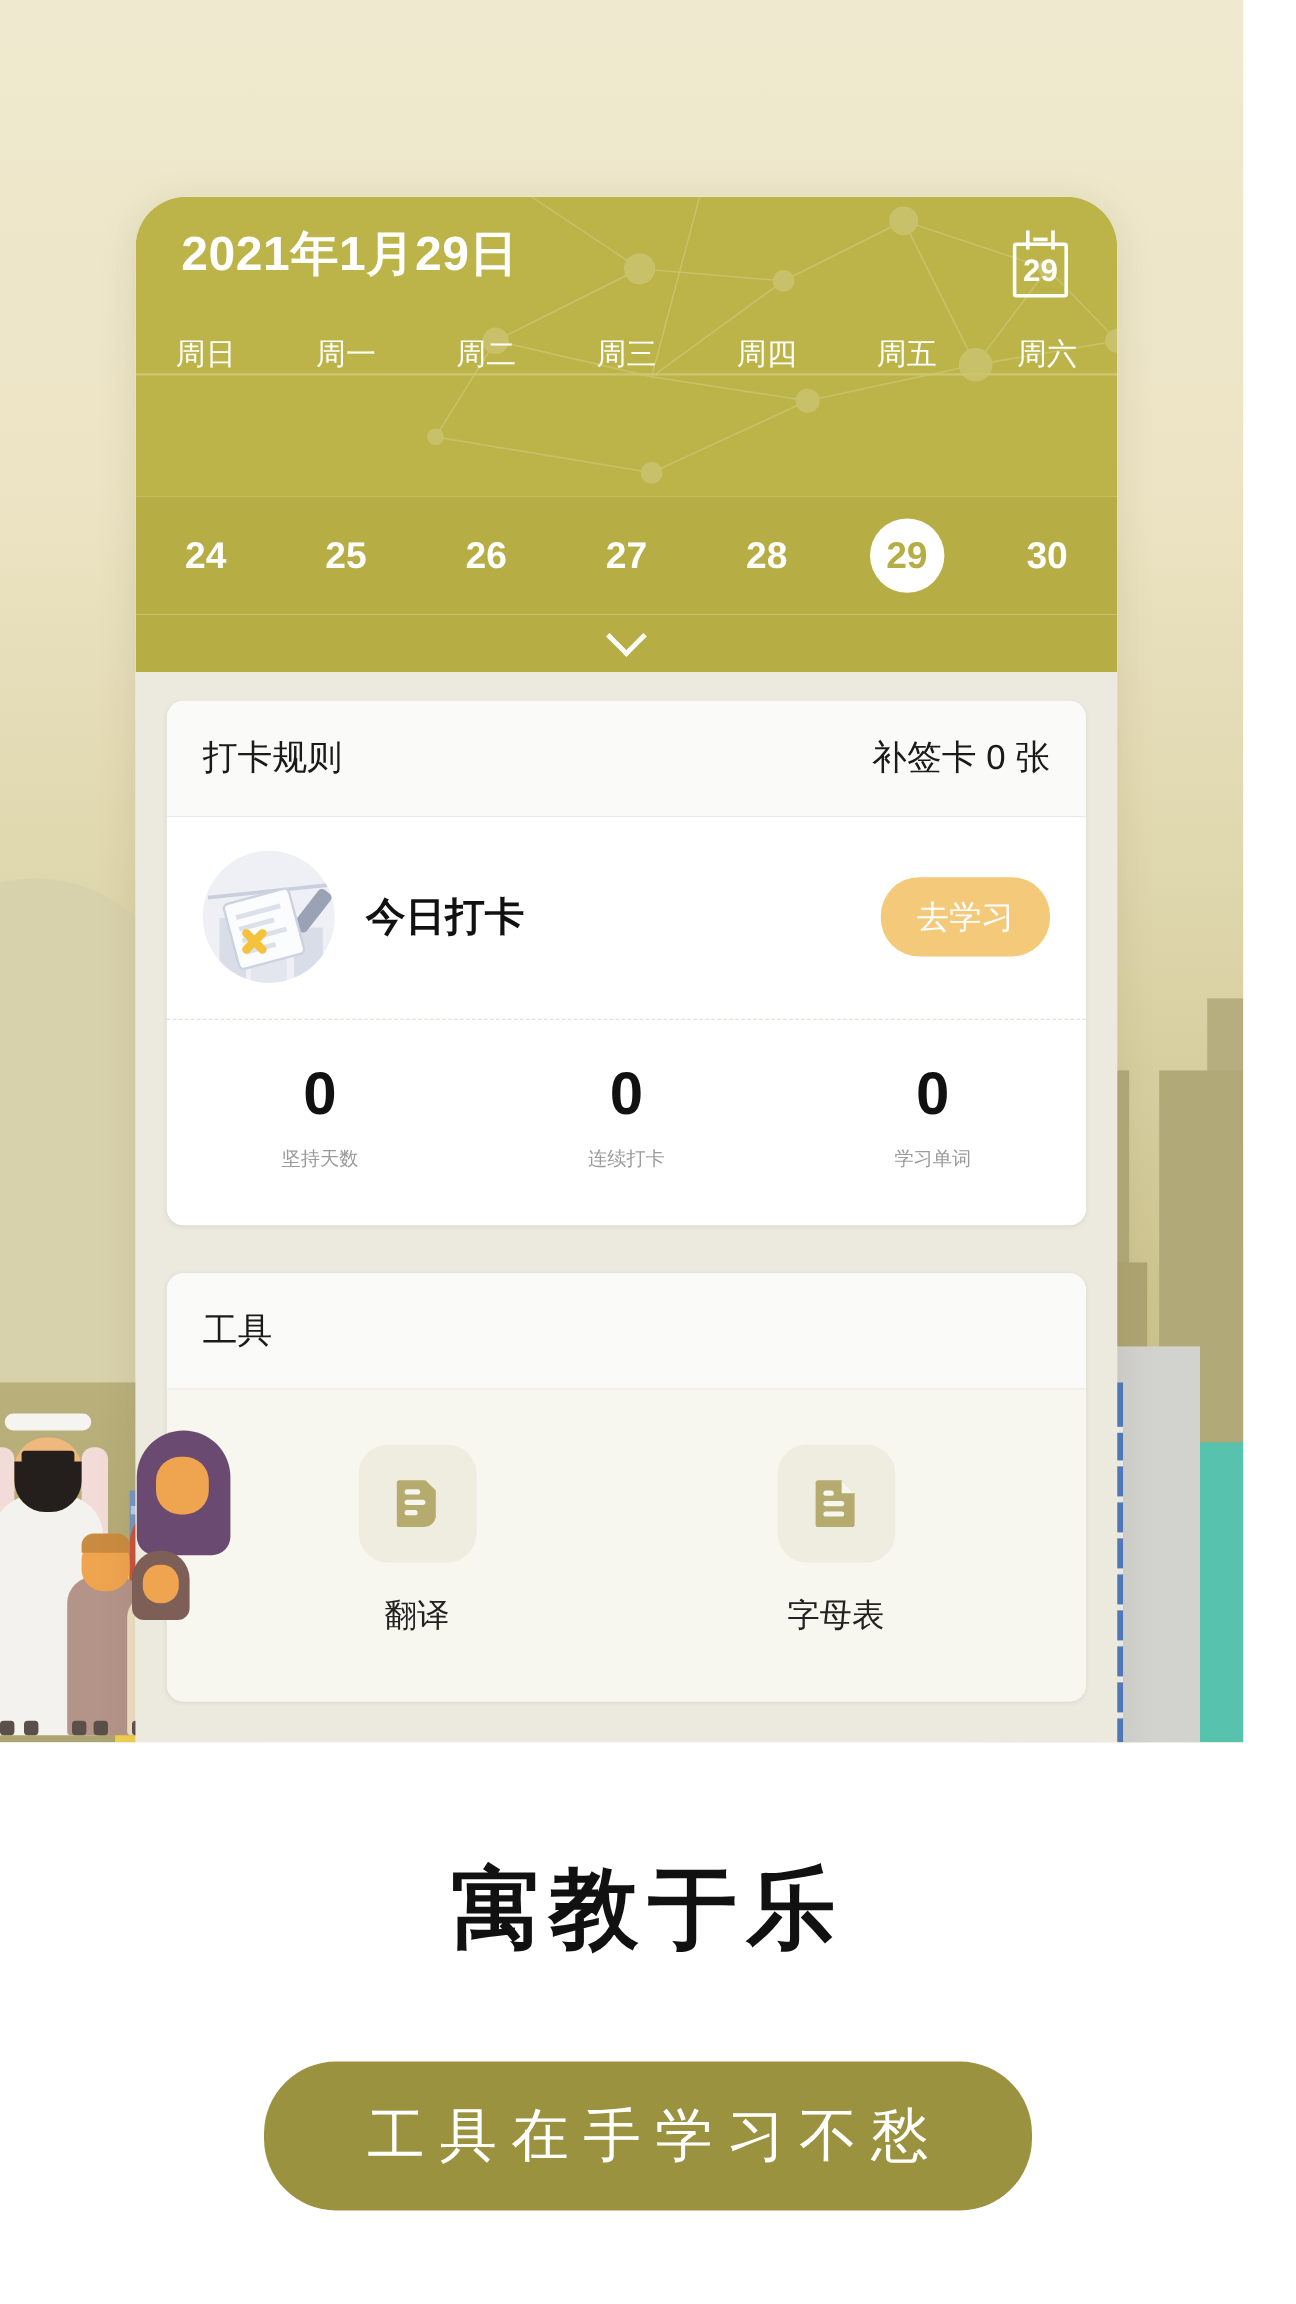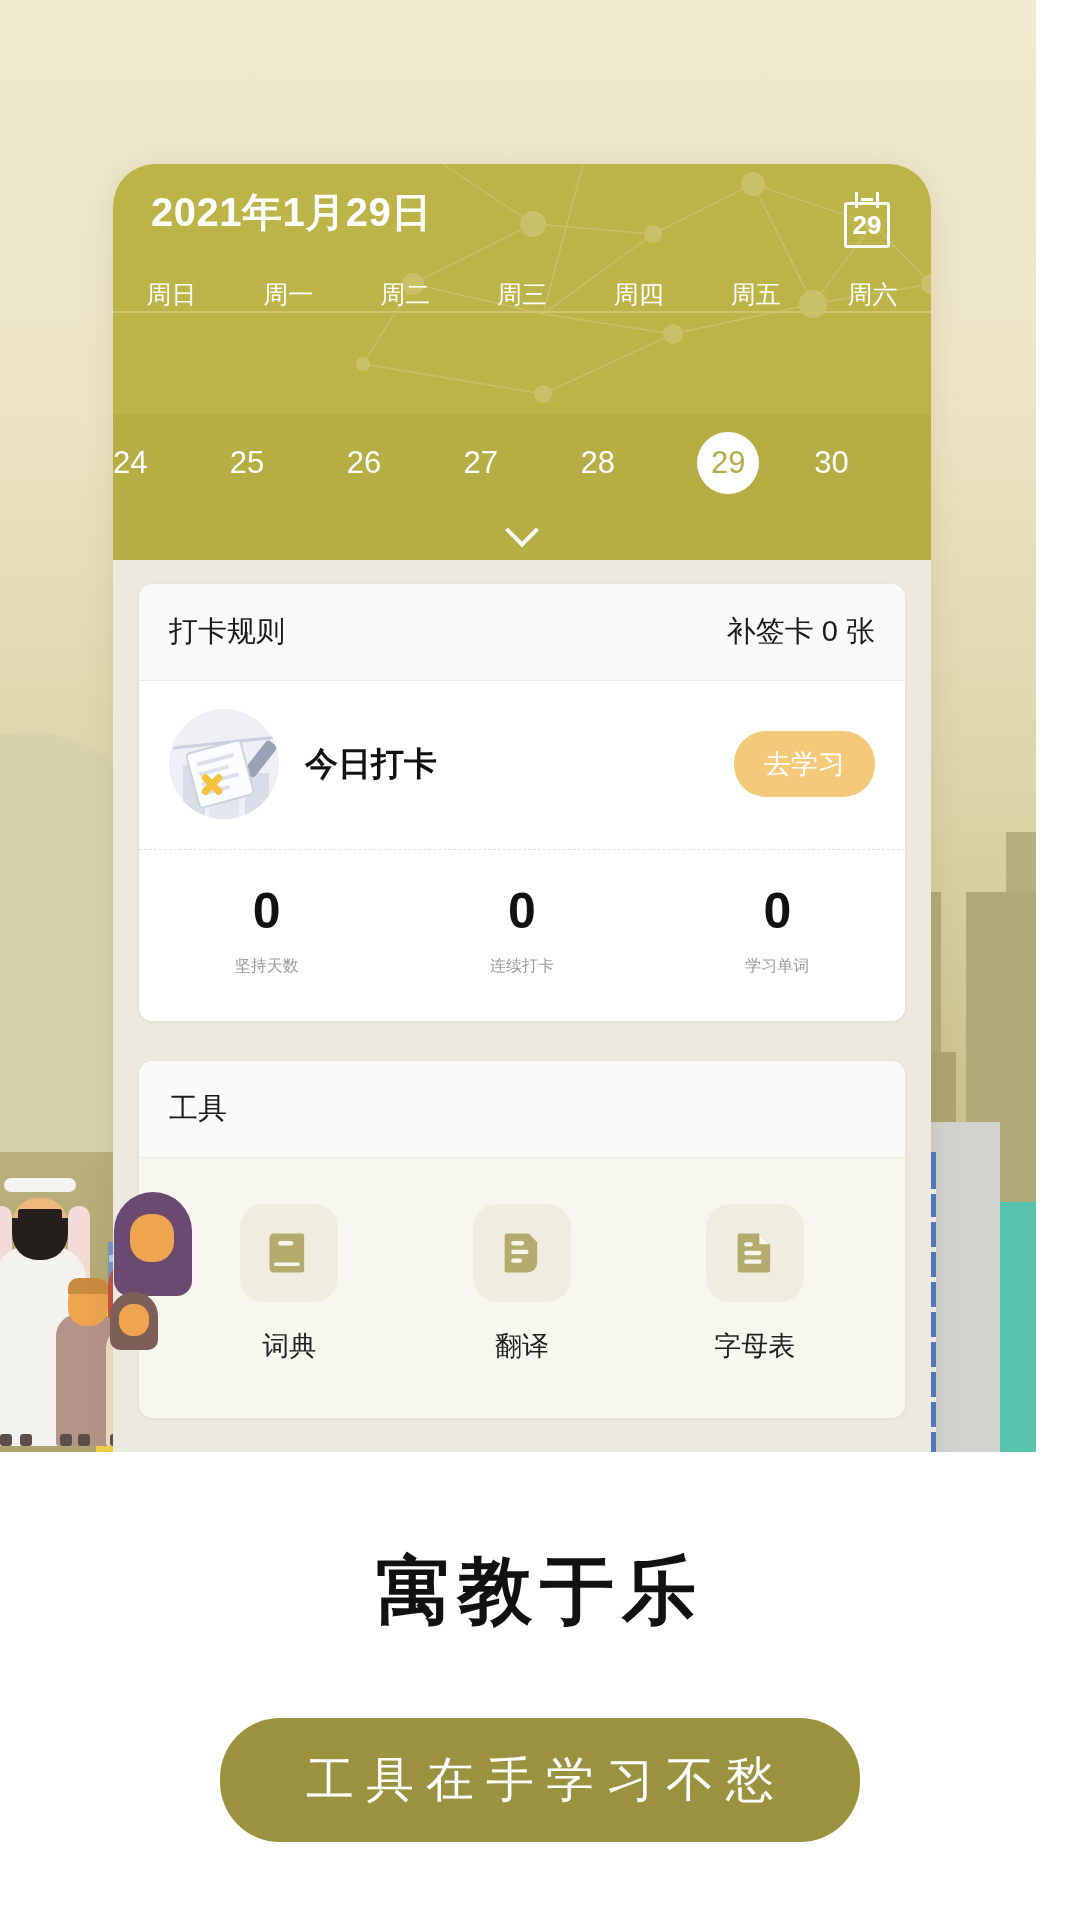--- a/index.html
+++ b/index.html
@@ -139,21 +139,21 @@
                  color:#fff; font-size:26px; font-weight:bold; line-height:1;}
   .cal-ico .ring{ position:absolute; top:0; width:3px; height:16px; background:#fff;}
   .cal-ico .ring.a{ left:14px;} .cal-ico .ring.b{ left:35px;}
   .cal-ico .bar{ position:absolute; top:6px; left:20px; width:12px; height:3px; background:#fff;}
 
   .week{ position:relative; display:flex; margin-top:30px; border-bottom:2px solid #cdc66e;}
   .week .cell{ flex:1; text-align:center; color:#fff; font-size:25px; 
                cursor:pointer;}
 
   .days{ position:relative; background:#b6ad45; display:flex; align-items:center; height:98px;}
-  .days .d{ flex:1; color:#fff; font-size:31px; font-weight:normal; cursor:pointer;}
+  .days .d{ flex:1; text-align:center; color:#fff; font-size:31px; font-weight:bold; cursor:pointer;}
   .days .d.sel span{ display:inline-flex; align-items:center; justify-content:center;
         width:62px; height:62px; border-radius:50%; background:#fff; color:#b6ad45;}
   .expand{ background:#b6ad45; height:48px; display:flex; align-items:center;
            justify-content:center; cursor:pointer;}
   .chev{ width:24px; height:24px; border-right:4px solid #fff; border-bottom:4px solid #fff;
          transform:rotate(45deg) translate(-4px,-4px);}
 
   
   .pbody{ background:#eceade; padding:24px 26px; height:calc(100% - 396px);}
   .card{ background:#fafaf7; border-radius:14px; box-shadow:0 1px 4px rgba(0,0,0,.07);
@@ -419,30 +419,20 @@
           </div>
         </div>
       </div>
 
       <div class="card">
         <div class="card-hd">
           <div class="t">工具</div>
         </div>
         <div class="tools">
 
-          <div class="tool">
-            <div class="box">
-              <svg width="52" height="52" viewBox="0 0 24 24" fill="#b5ab6e">
-                <path d="M5 3h13a1 1 0 011 1v16a1 1 0 01-1 1H5a2 2 0 01-2-2V5a2 2 0 012-2z"></path>
-                <rect x="7" y="6.5" width="7" height="2" rx="1" fill="#f6f5ee"></rect>
-                <rect x="5" y="16.4" width="12" height="1.6" rx=".8" fill="#f6f5ee"></rect>
-              </svg>
-            </div>
-            <div class="lab">词典</div>
-          </div>
 
           <div class="tool">
             <div class="box">
               <svg width="52" height="52" viewBox="0 0 24 24" fill="#b5ab6e">
                 <path d="M5 3h10l4 4v9.5a4.5 4.5 0 01-4.5 4.5H5a1 1 0 01-1-1V4a1 1 0 011-1z"></path>
                 <rect x="7" y="6.5" width="6" height="2" rx="1" fill="#f6f5ee"></rect>
                 <rect x="7" y="10.5" width="8" height="2" rx="1" fill="#f6f5ee"></rect>
                 <rect x="7" y="14.5" width="5" height="2" rx="1" fill="#f6f5ee"></rect>
               </svg>
             </div>

